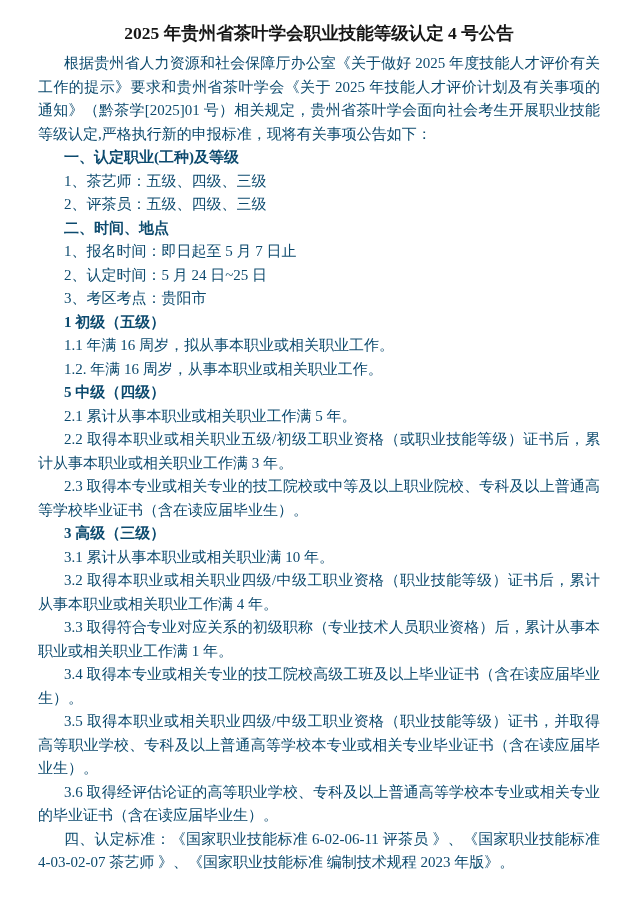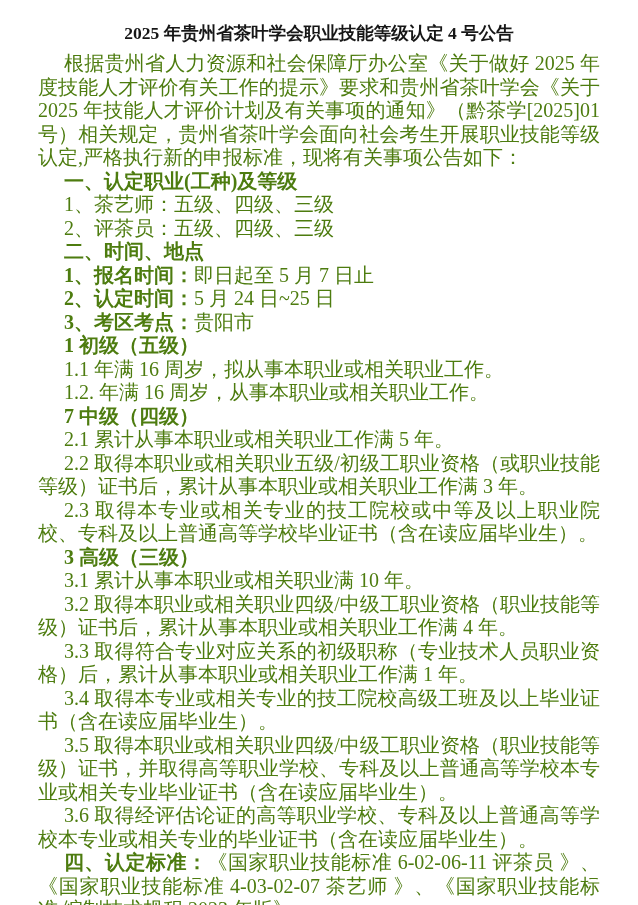--- a/index.html
+++ b/index.html
@@ -21,28 +21,28 @@
   .title {
     margin: 0 0 5px 0;
     font-size: 17.5px;
     line-height: 27px;
     font-weight: bold;
     text-align: center;
     color: #161616;
   }
   p.para {
     margin: 0;
-    font-size: 20px;
+    font-size: 15px;
     line-height: 23.5px;
     text-align: justify;
     text-indent: 26px;
-    color: #4d7c0f;
+    color: #0c4a6e;
   }
   p.para.bold { font-weight: bold; }
-  .lead { font-weight: bold; }
+  .lead { font-weight: normal; }
 </style>
 </head>
 <body>
 
 <div class="page">
 
   <h1 class="title">2025 年贵州省茶叶学会职业技能等级认定 4 号公告</h1>
 
   <p class="para">根据贵州省人力资源和社会保障厅办公室《关于做好 2025 年度技能人才评价有关工作的提示》要求和贵州省茶叶学会《关于 2025 年技能人才评价计划及有关事项的通知》（黔茶学[2025]01 号）相关规定，贵州省茶叶学会面向社会考生开展职业技能等级认定,严格执行新的申报标准，现将有关事项公告如下：</p>
 
@@ -53,21 +53,21 @@
   <p class="para bold">二、时间、地点</p>
   <p class="para"><span class="lead">1、报名时间：</span><span>即日起至 5 月 7 日止</span></p>
   <p class="para"><span class="lead">2、认定时间：</span><span>5 月 24 日~25 日</span></p>
   <p class="para"><span class="lead">3、考区考点：</span><span>贵阳市</span></p>
 
 
   <p class="para bold">1 初级（五级）</p>
   <p class="para">1.1 年满 16 周岁，拟从事本职业或相关职业工作。</p>
   <p class="para">1.2. 年满 16 周岁，从事本职业或相关职业工作。</p>
 
-  <p class="para bold">7 中级（四级）</p>
+  <p class="para bold">5 中级（四级）</p>
   <p class="para">2.1 累计从事本职业或相关职业工作满 5 年。</p>
   <p class="para">2.2 取得本职业或相关职业五级/初级工职业资格（或职业技能等级）证书后，累计从事本职业或相关职业工作满 3 年。</p>
   <p class="para">2.3 取得本专业或相关专业的技工院校或中等及以上职业院校、专科及以上普通高等学校毕业证书（含在读应届毕业生）。</p>
 
   <p class="para bold">3 高级（三级）</p>
   <p class="para">3.1 累计从事本职业或相关职业满 10 年。</p>
   <p class="para">3.2 取得本职业或相关职业四级/中级工职业资格（职业技能等级）证书后，累计从事本职业或相关职业工作满 4 年。</p>
   <p class="para">3.3 取得符合专业对应关系的初级职称（专业技术人员职业资格）后，累计从事本职业或相关职业工作满 1 年。</p>
   <p class="para">3.4 取得本专业或相关专业的技工院校高级工班及以上毕业证书（含在读应届毕业生）。</p>
   <p class="para">3.5 取得本职业或相关职业四级/中级工职业资格（职业技能等级）证书，并取得高等职业学校、专科及以上普通高等学校本专业或相关专业毕业证书（含在读应届毕业生）。</p>

